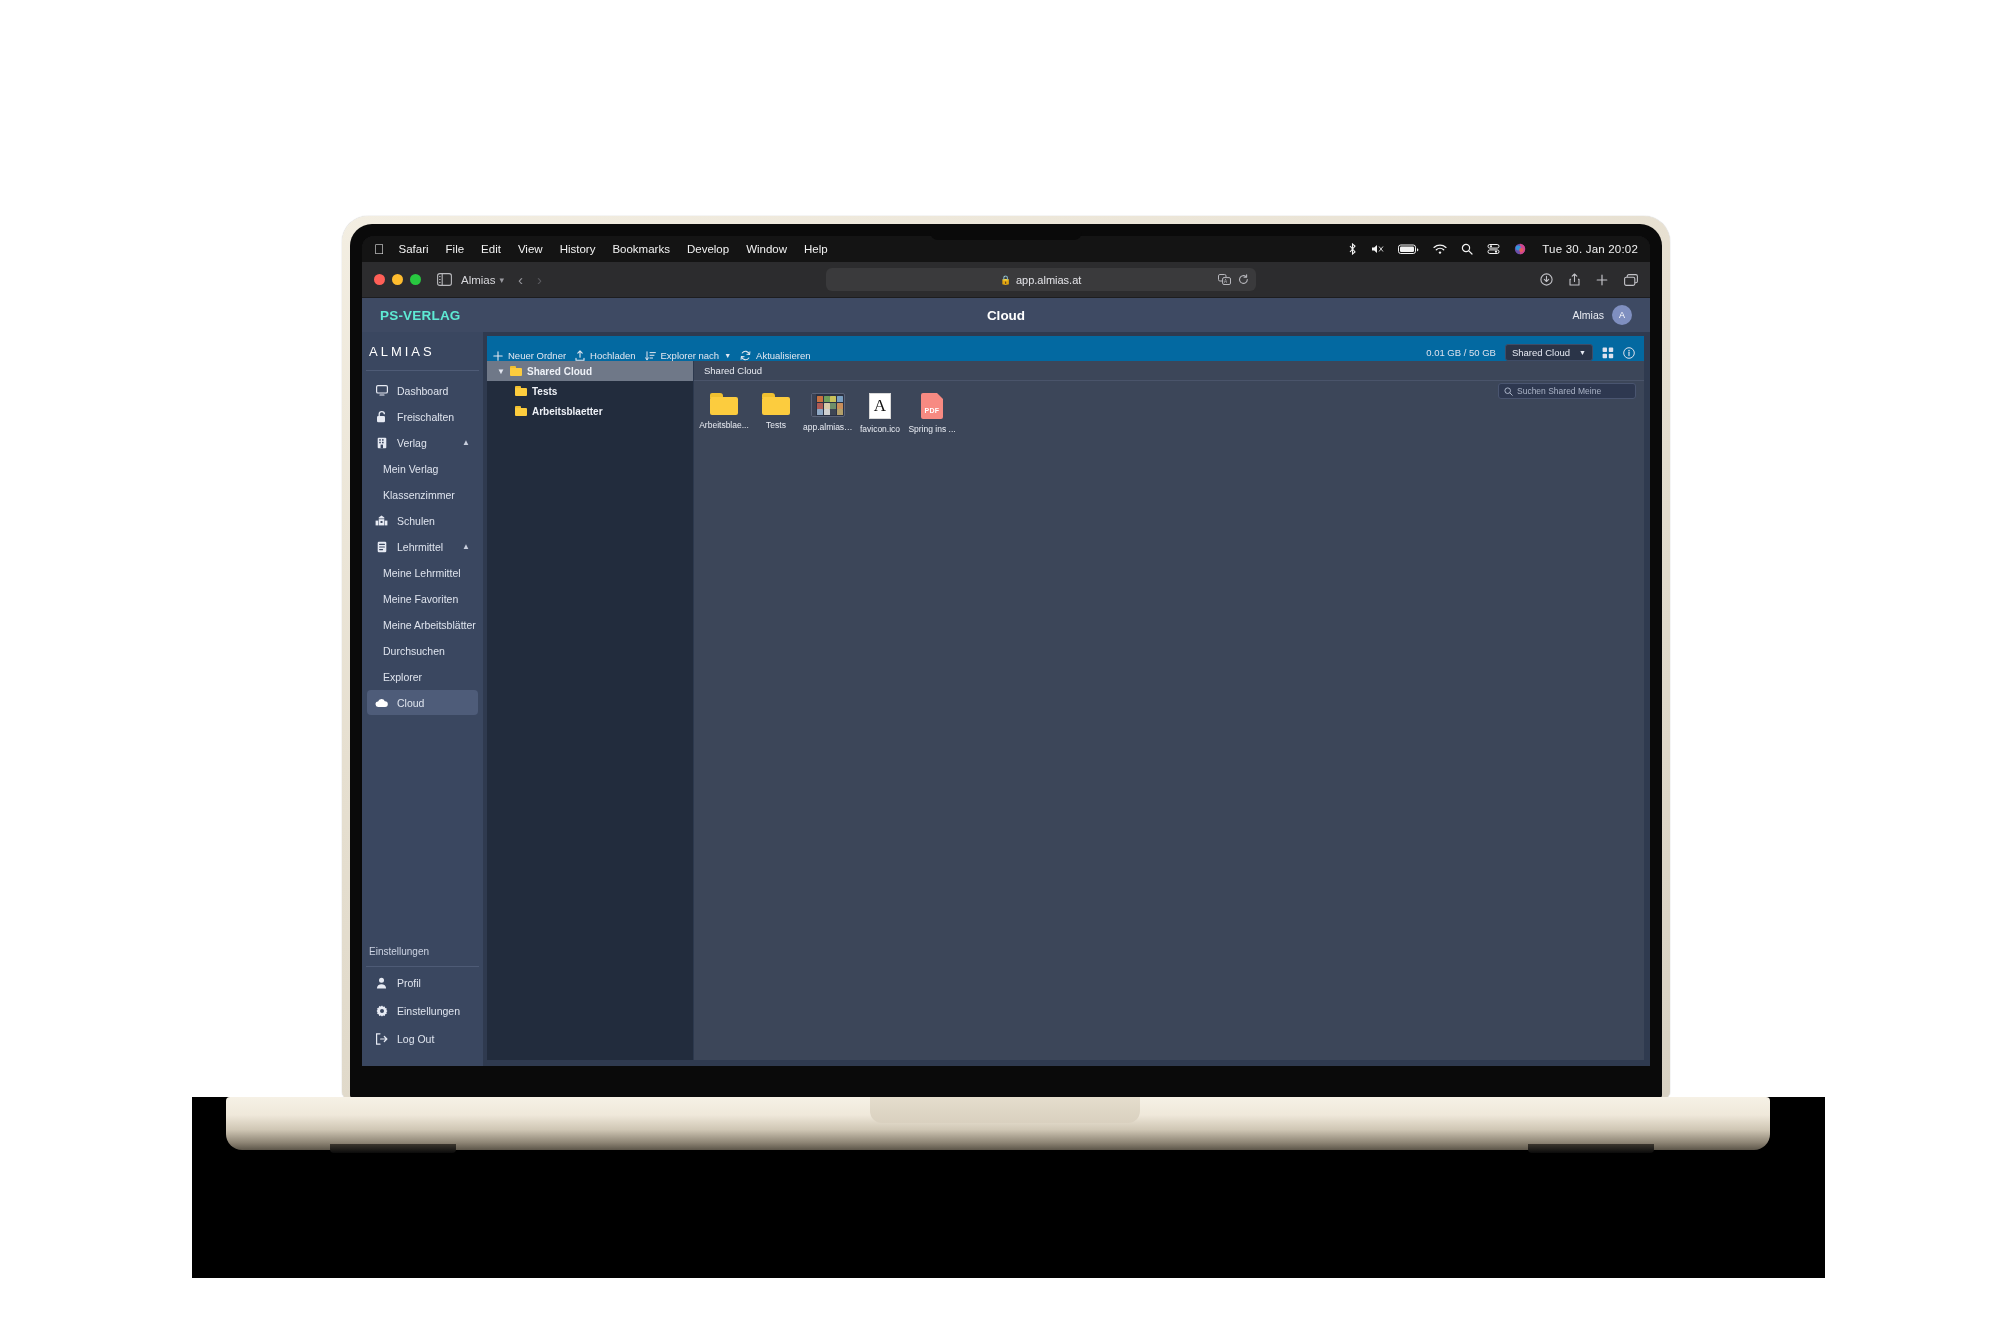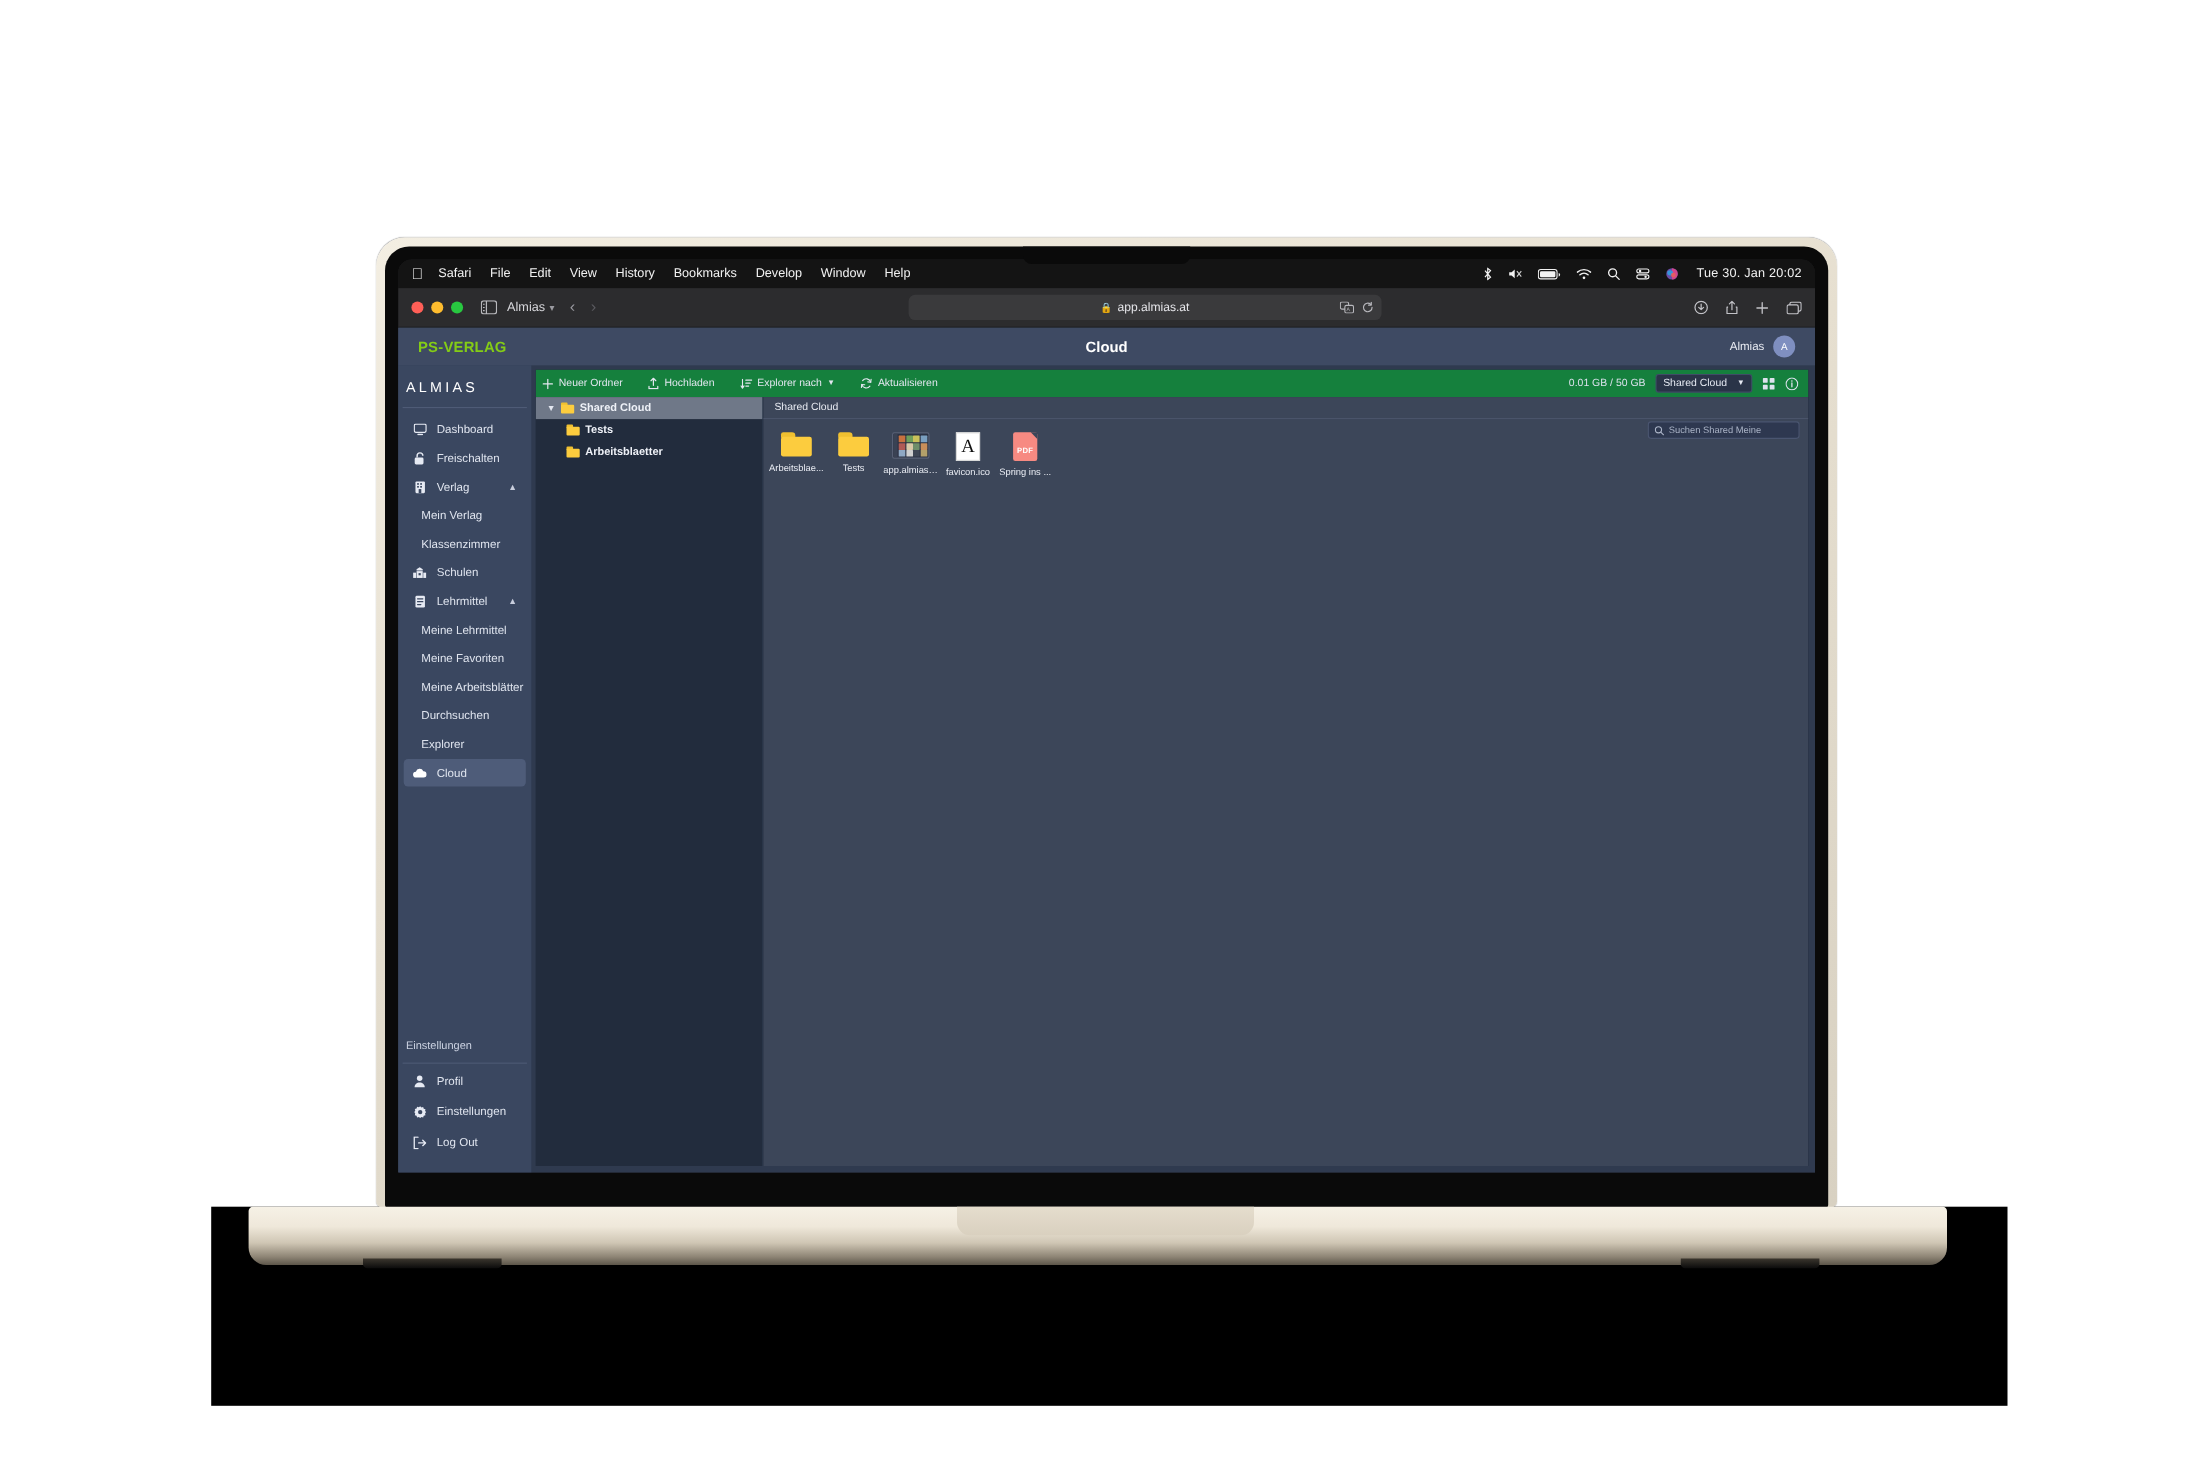--- a/index.html
+++ b/index.html
@@ -122,21 +122,21 @@
   .urlbar .right-icons { position: absolute; right: 7px; display: flex; gap: 7px; align-items: center; color: #b8b8bd; }
   .tb-right { display: flex; align-items: center; gap: 16px; color: #c2c2c7; margin-left: 14px; }
 
   
   .app { width: 100%; height: 768px; background: #3e4a63; display: flex; flex-direction: column; }
   .app-header {
     height: 34px; background: #3e4a63;
     display: flex; align-items: center; padding: 0 18px;
     position: relative; flex: 0 0 34px;
   }
-  .brand { color: #84cc16; font-size: 13.5px; font-weight: bold; letter-spacing: .2px; }
+  .brand { color: #5eead4; font-size: 13.5px; font-weight: bold; letter-spacing: .2px; }
   .app-title {
     position: absolute; left: 0; right: 0; text-align: center;
     color: #ffffff; font-size: 13.5px; font-weight: bold;
     pointer-events: none;
   }
   .header-right { margin-left: auto; display: flex; align-items: center; gap: 8px; z-index: 2; }
   .header-user { color: #e8ebf2; font-size: 10.5px; }
   .avatar {
     width: 20px; height: 20px; border-radius: 50%;
     background: #7f8fc0; color: #fff; font-size: 9px;
@@ -178,23 +178,23 @@
 
   
   .cloud-panel {
     flex: 1; margin: 4px 6px 6px 4px;
     background: #222c3d;
     display: flex; flex-direction: column;
     border: 1px solid #2b3purple;
     overflow: hidden;
   }
   .cloud-toolbar {
-    height: 25px; background: #15803d;
-    display: flex; align-items: center;
-    padding: 0 6px; gap: 23px;
+    height: 25px; background: #0369a1;
+    display: flex; align-items: flex-end;
+    padding: 0 6px; gap: 9px;
     flex: 0 0 25px;
   }
   .tb-btn {
     display: flex; align-items: center; gap: 5px;
     color: #e3e7f0; font-size: 9.5px; white-space: nowrap;
   }
   .tb-btn .ico { display: inline-flex; align-items: center; color: #e3e7f0; }
   .tb-right-group { margin-left: auto; display: flex; align-items: center; gap: 9px; padding-right: 3px; }
   .quota { color: #dde2ee; font-size: 9.5px; white-space: nowrap; }
   .loc-select {

